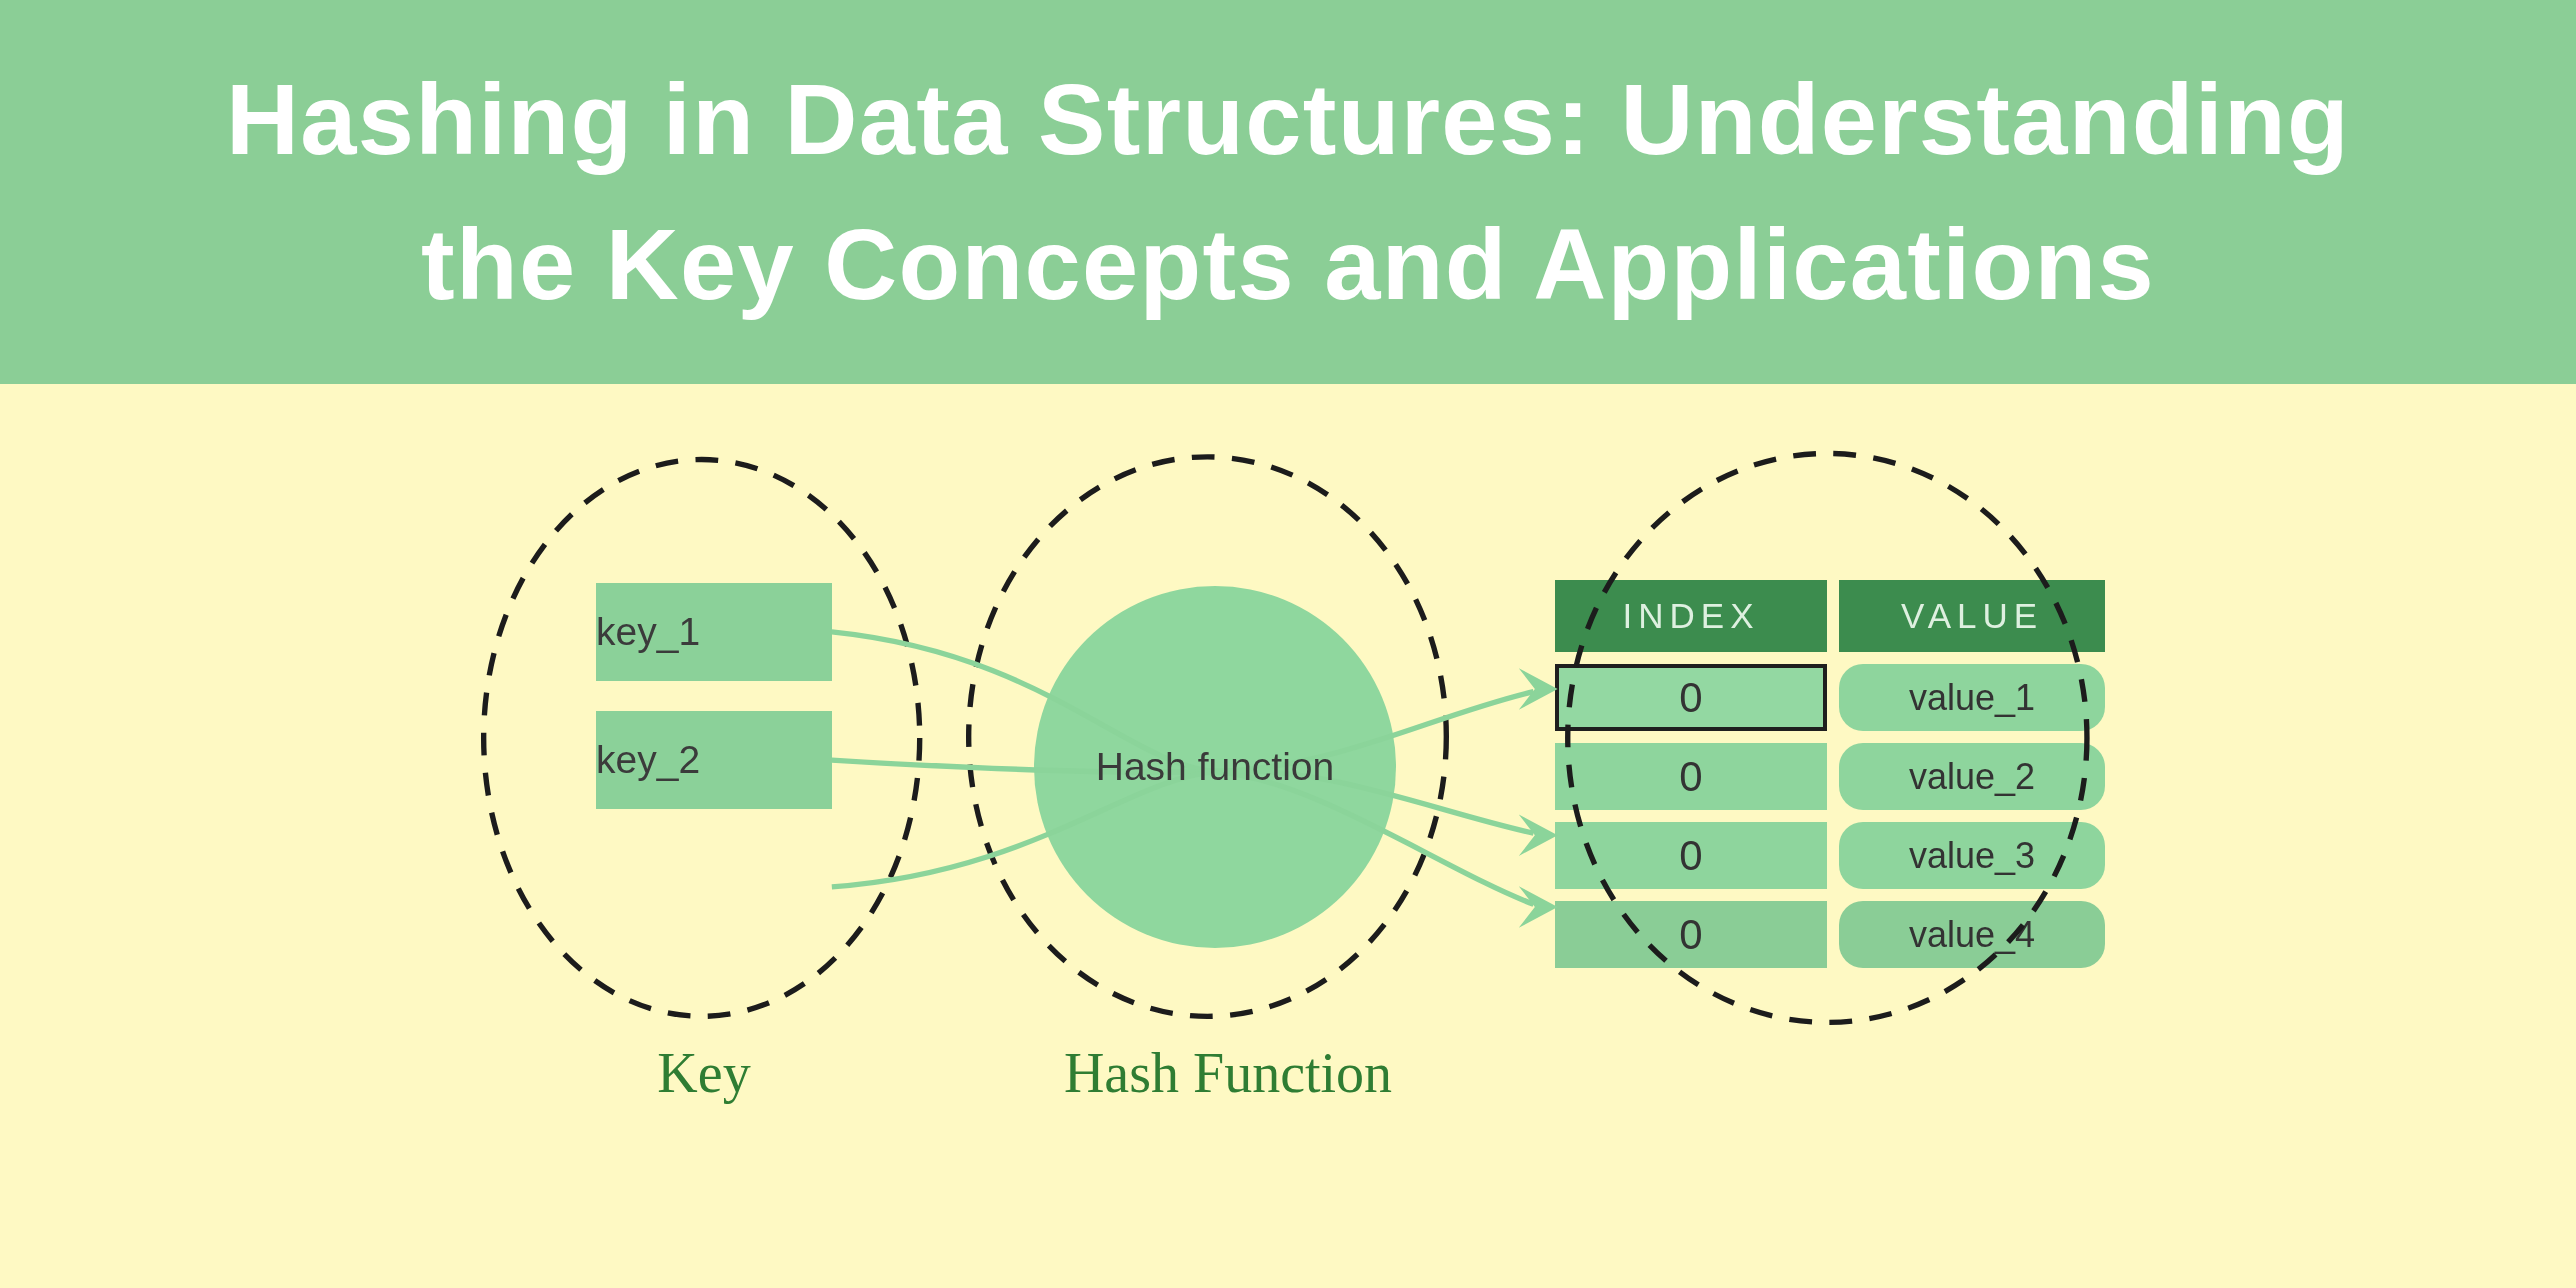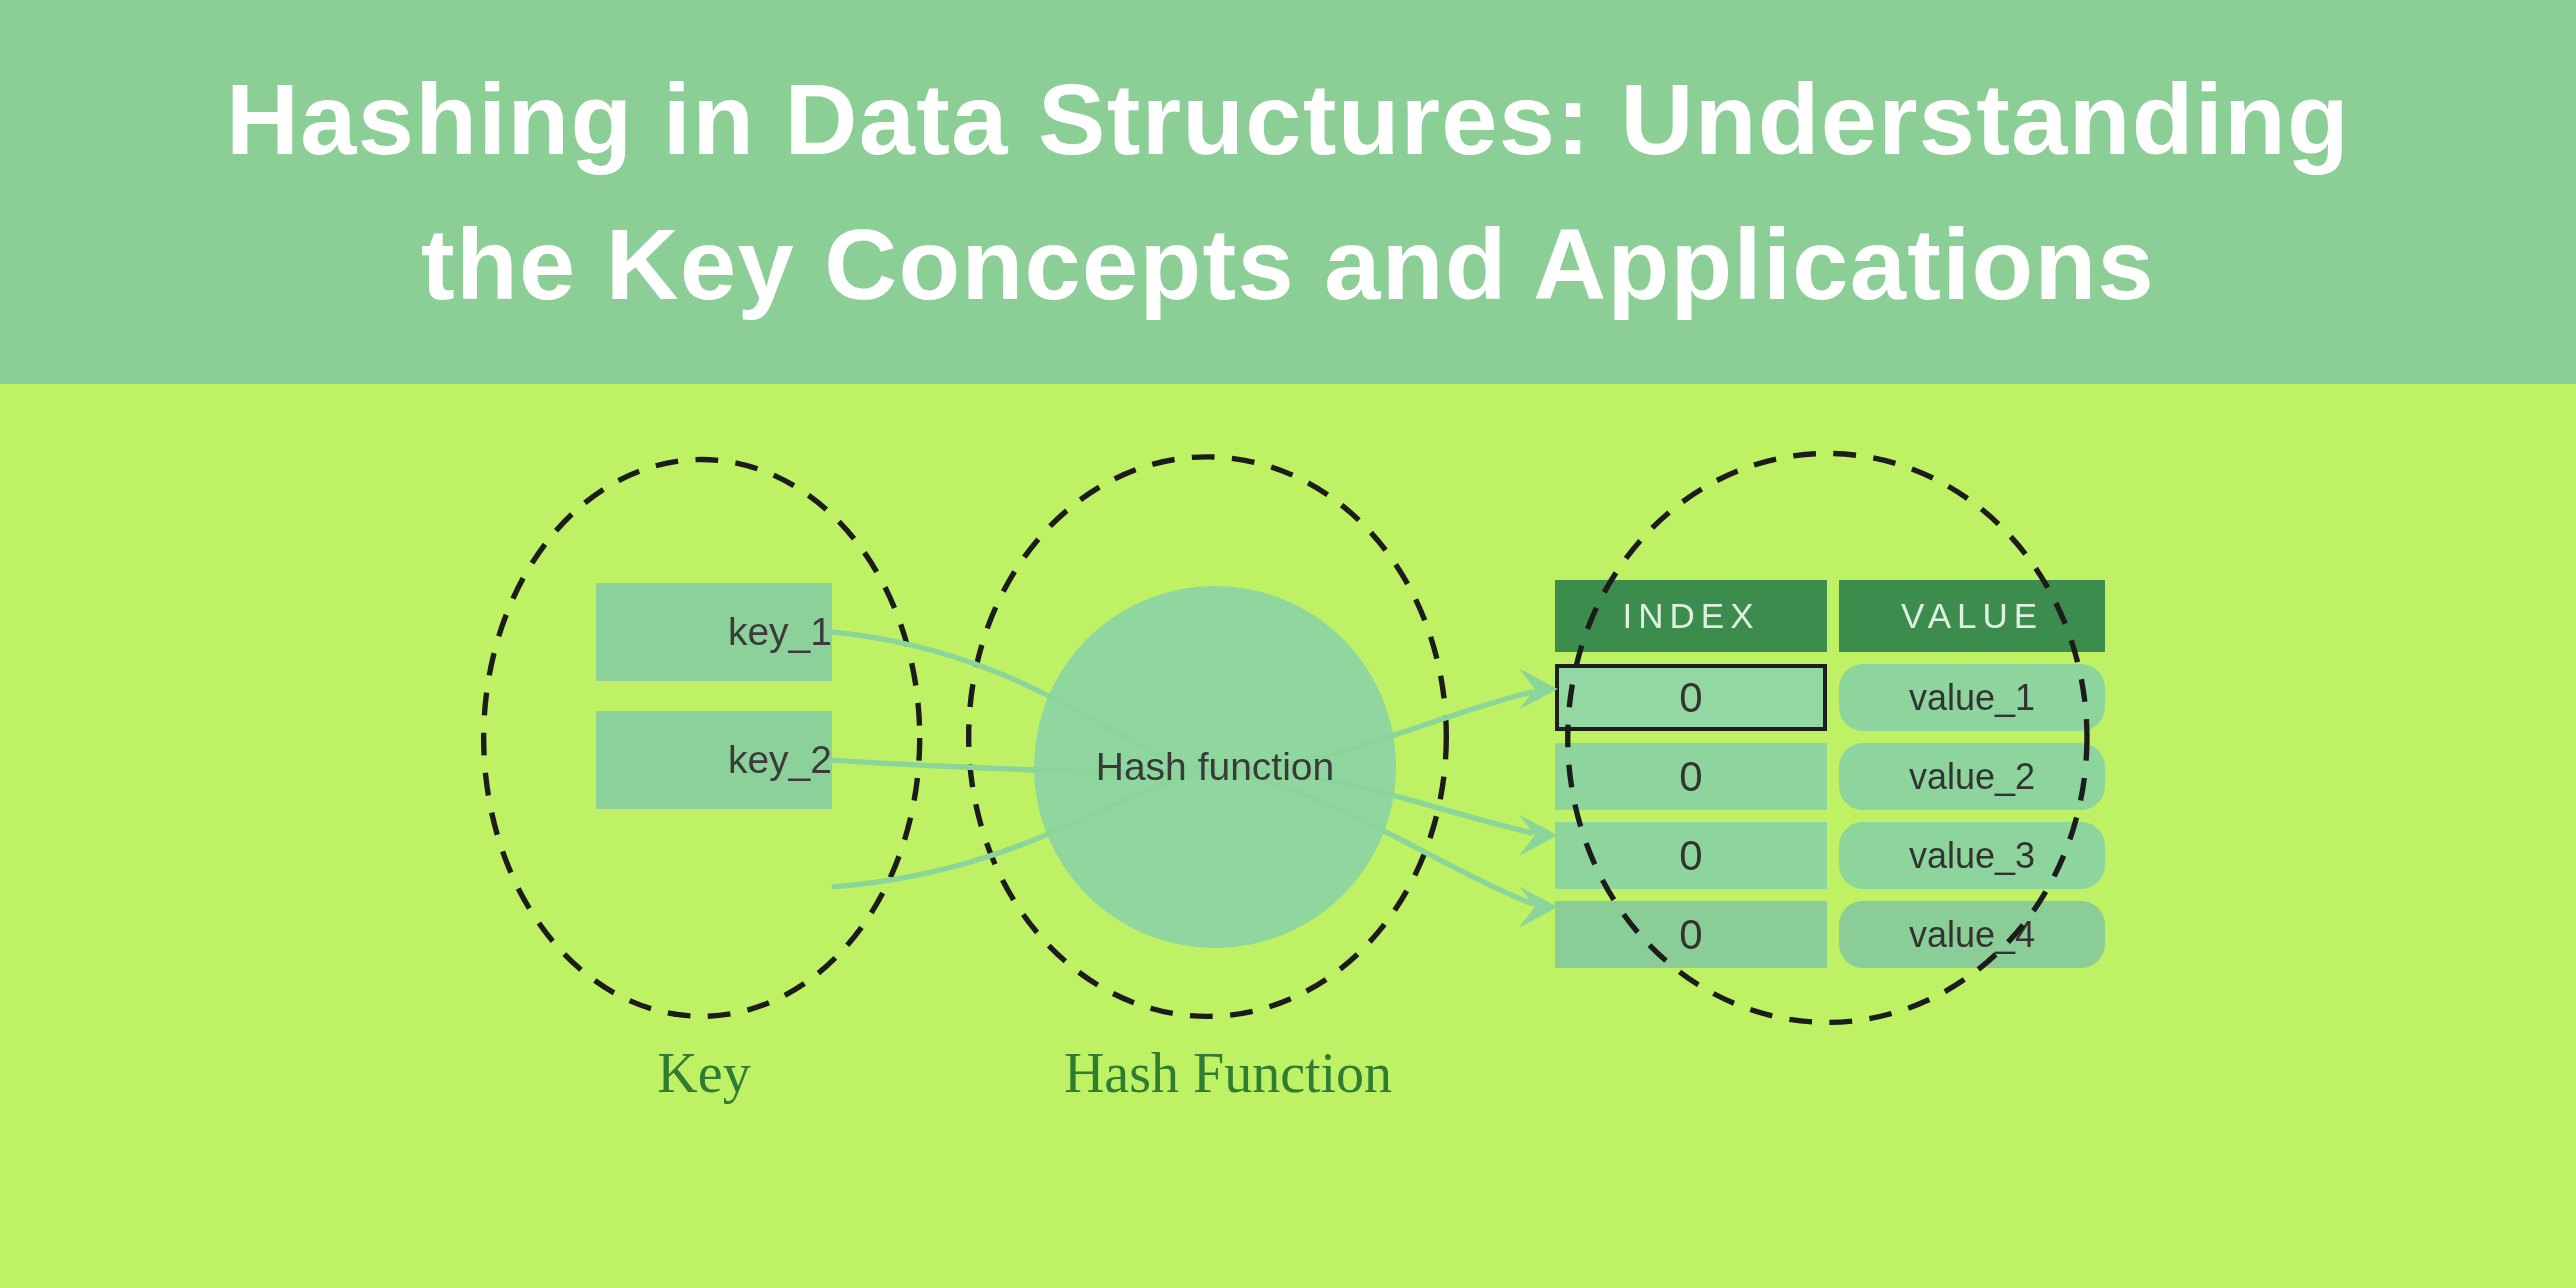--- a/index.html
+++ b/index.html
@@ -1,33 +1,33 @@
 <!DOCTYPE html>
 <html style="font-size:10.7px"><head>
 <meta charset="utf-8">
 <style>
   html,body{margin:0;padding:0;background:#ffffff;}
   .page{
-    position:relative;width:2576px;height:1288px;background:#bef264;
+    position:relative;width:2576px;height:1288px;background:#fef9c3;
     overflow:hidden;font-family:"Liberation Sans",sans-serif;
   }
   
   .banner{
     position:absolute;left:0;top:0;width:2576px;height:384px;
     background:#8bce96;display:flex;flex-direction:column;
     align-items:center;justify-content:center;
   }
   .banner .line{
     font-size:101px;line-height:145px;font-weight:700;color:#ffffff;
     letter-spacing:1.3px;text-align:center;white-space:nowrap;
   }
   
   .keybox{
     position:absolute;left:596px;width:236px;height:98px;background:#8bd199;
-    display:flex;align-items:center;justify-content:flex-end;
+    display:flex;align-items:center;justify-content:flex-start;
     font-size:39px;color:#3b3b3b;z-index:1;
   }
   .keybox.k1{top:583px}
   .keybox.k2{top:711px}
   .keybox.k3{top:839px}
   
   .disc{
     position:absolute;left:1034px;top:586px;width:362px;height:362px;
     border-radius:50%;background:#8fd79e;z-index:1;
   }

